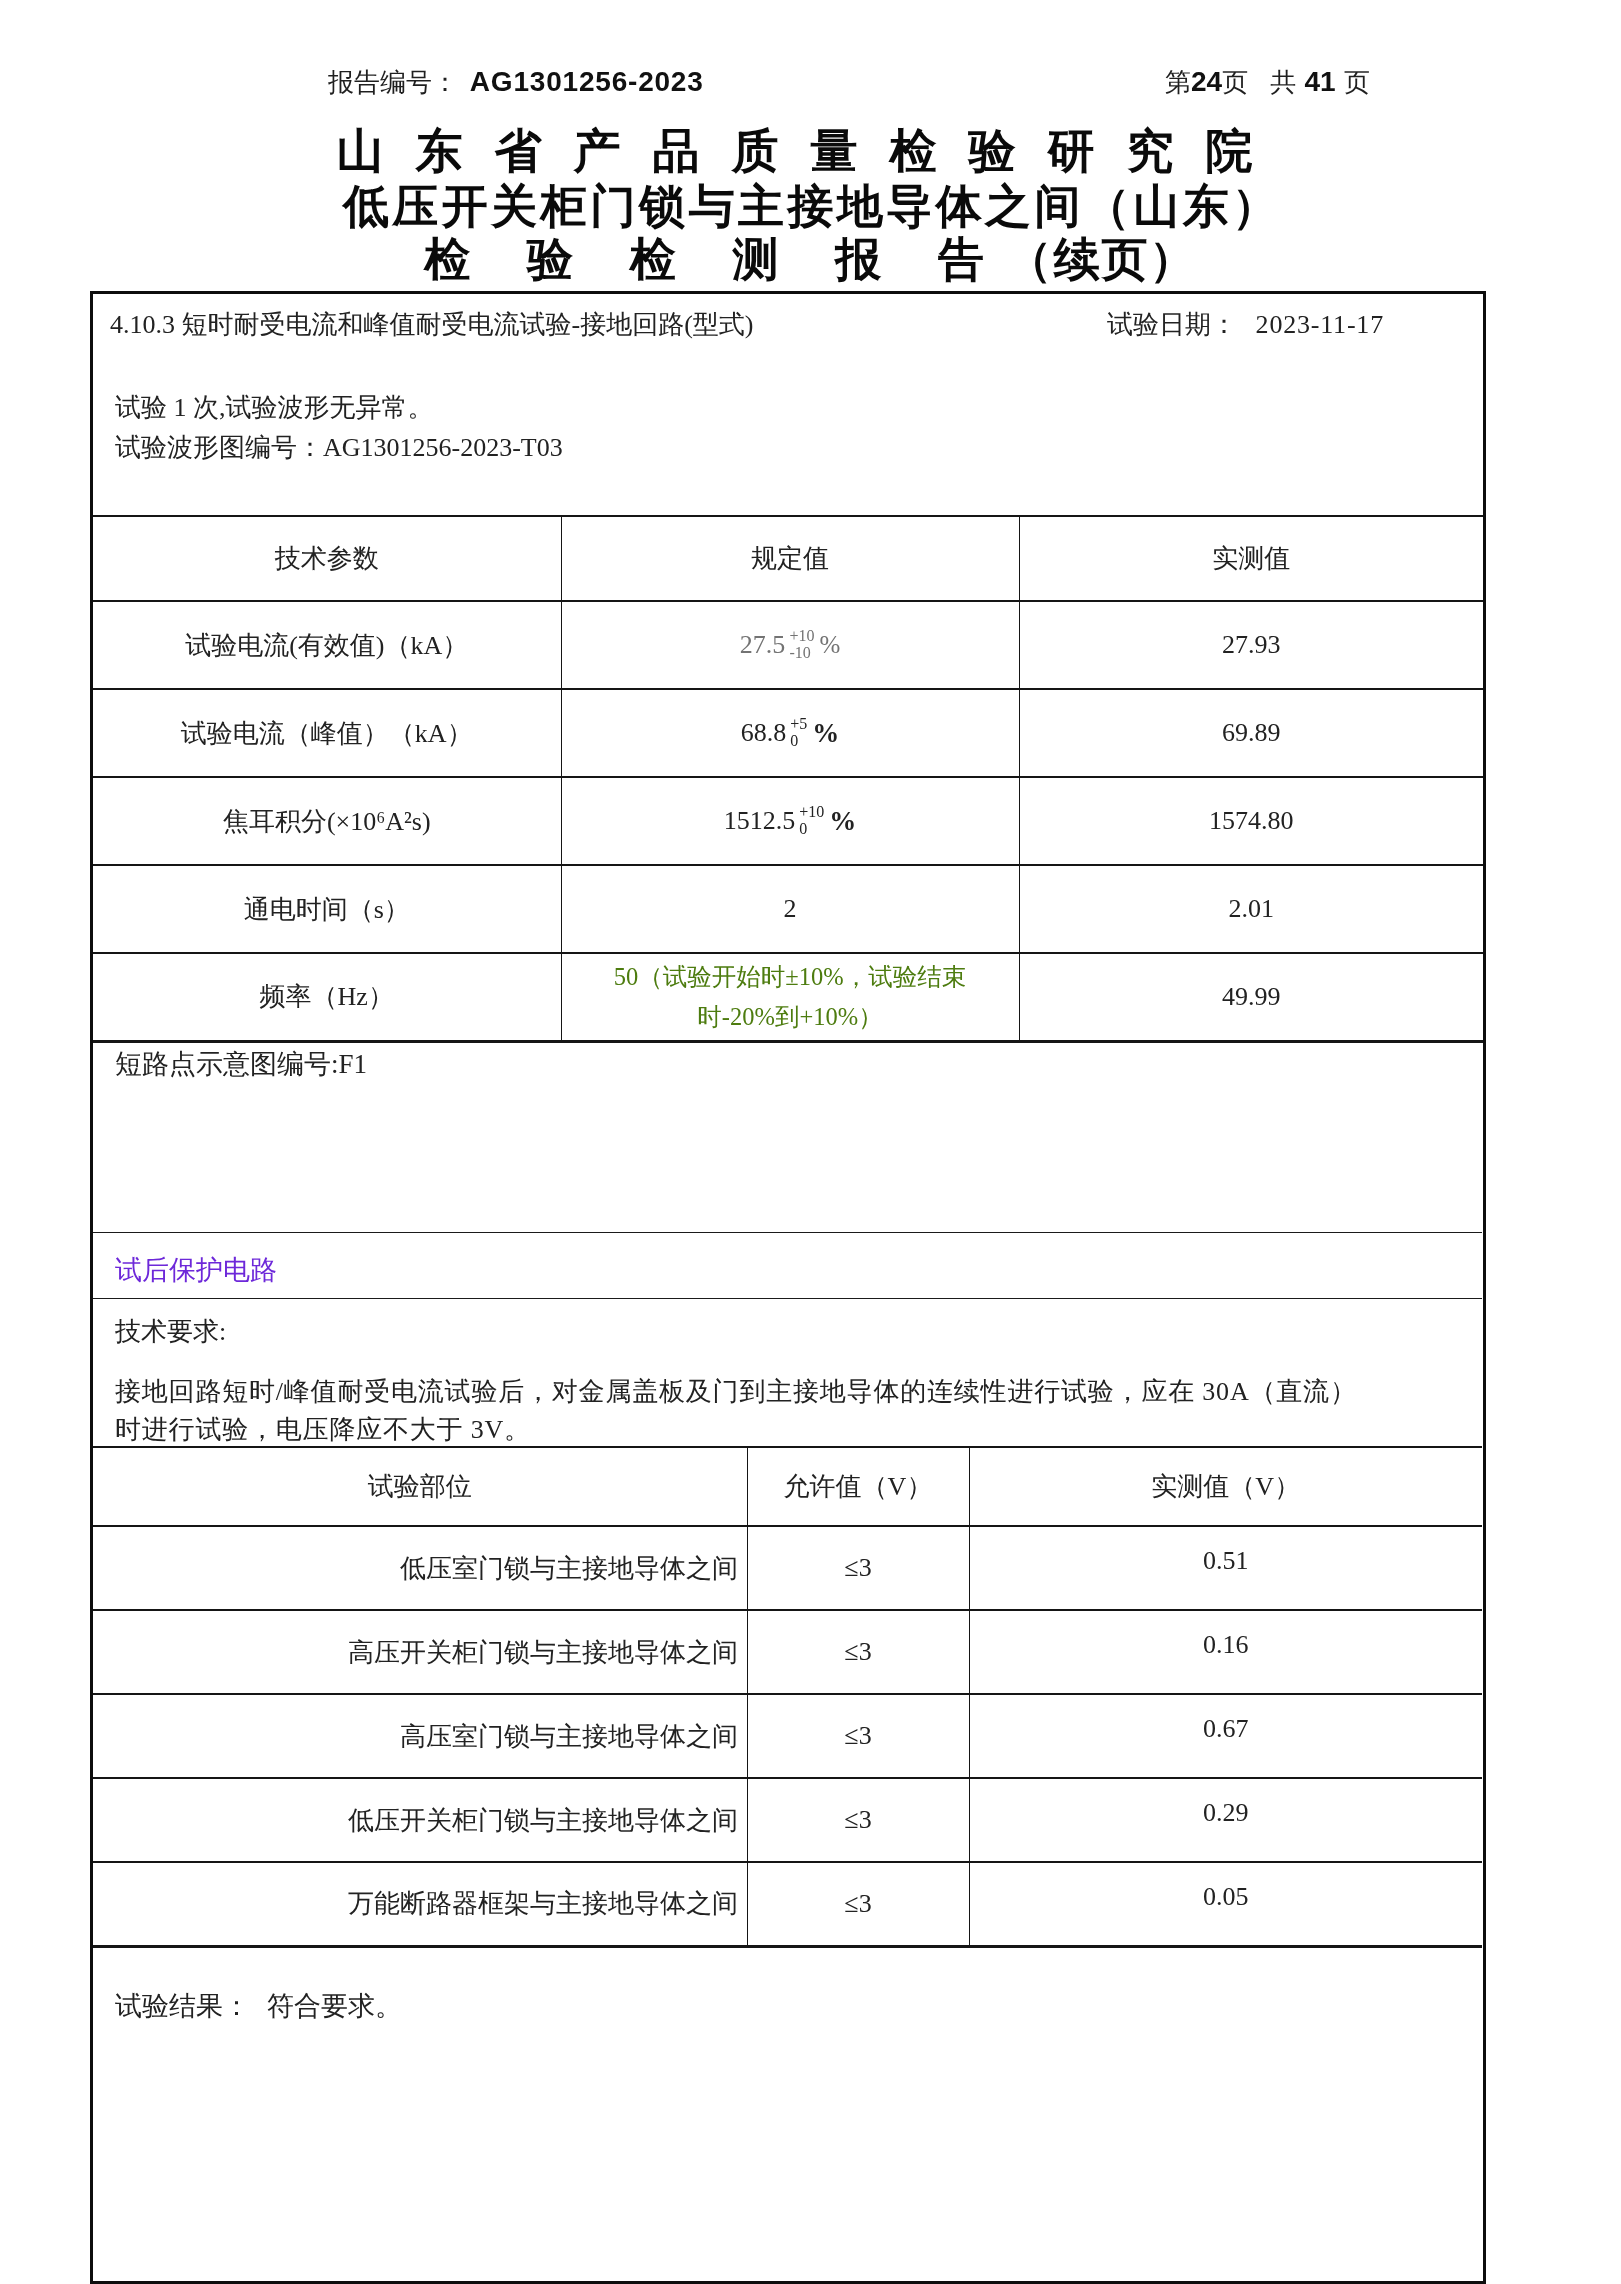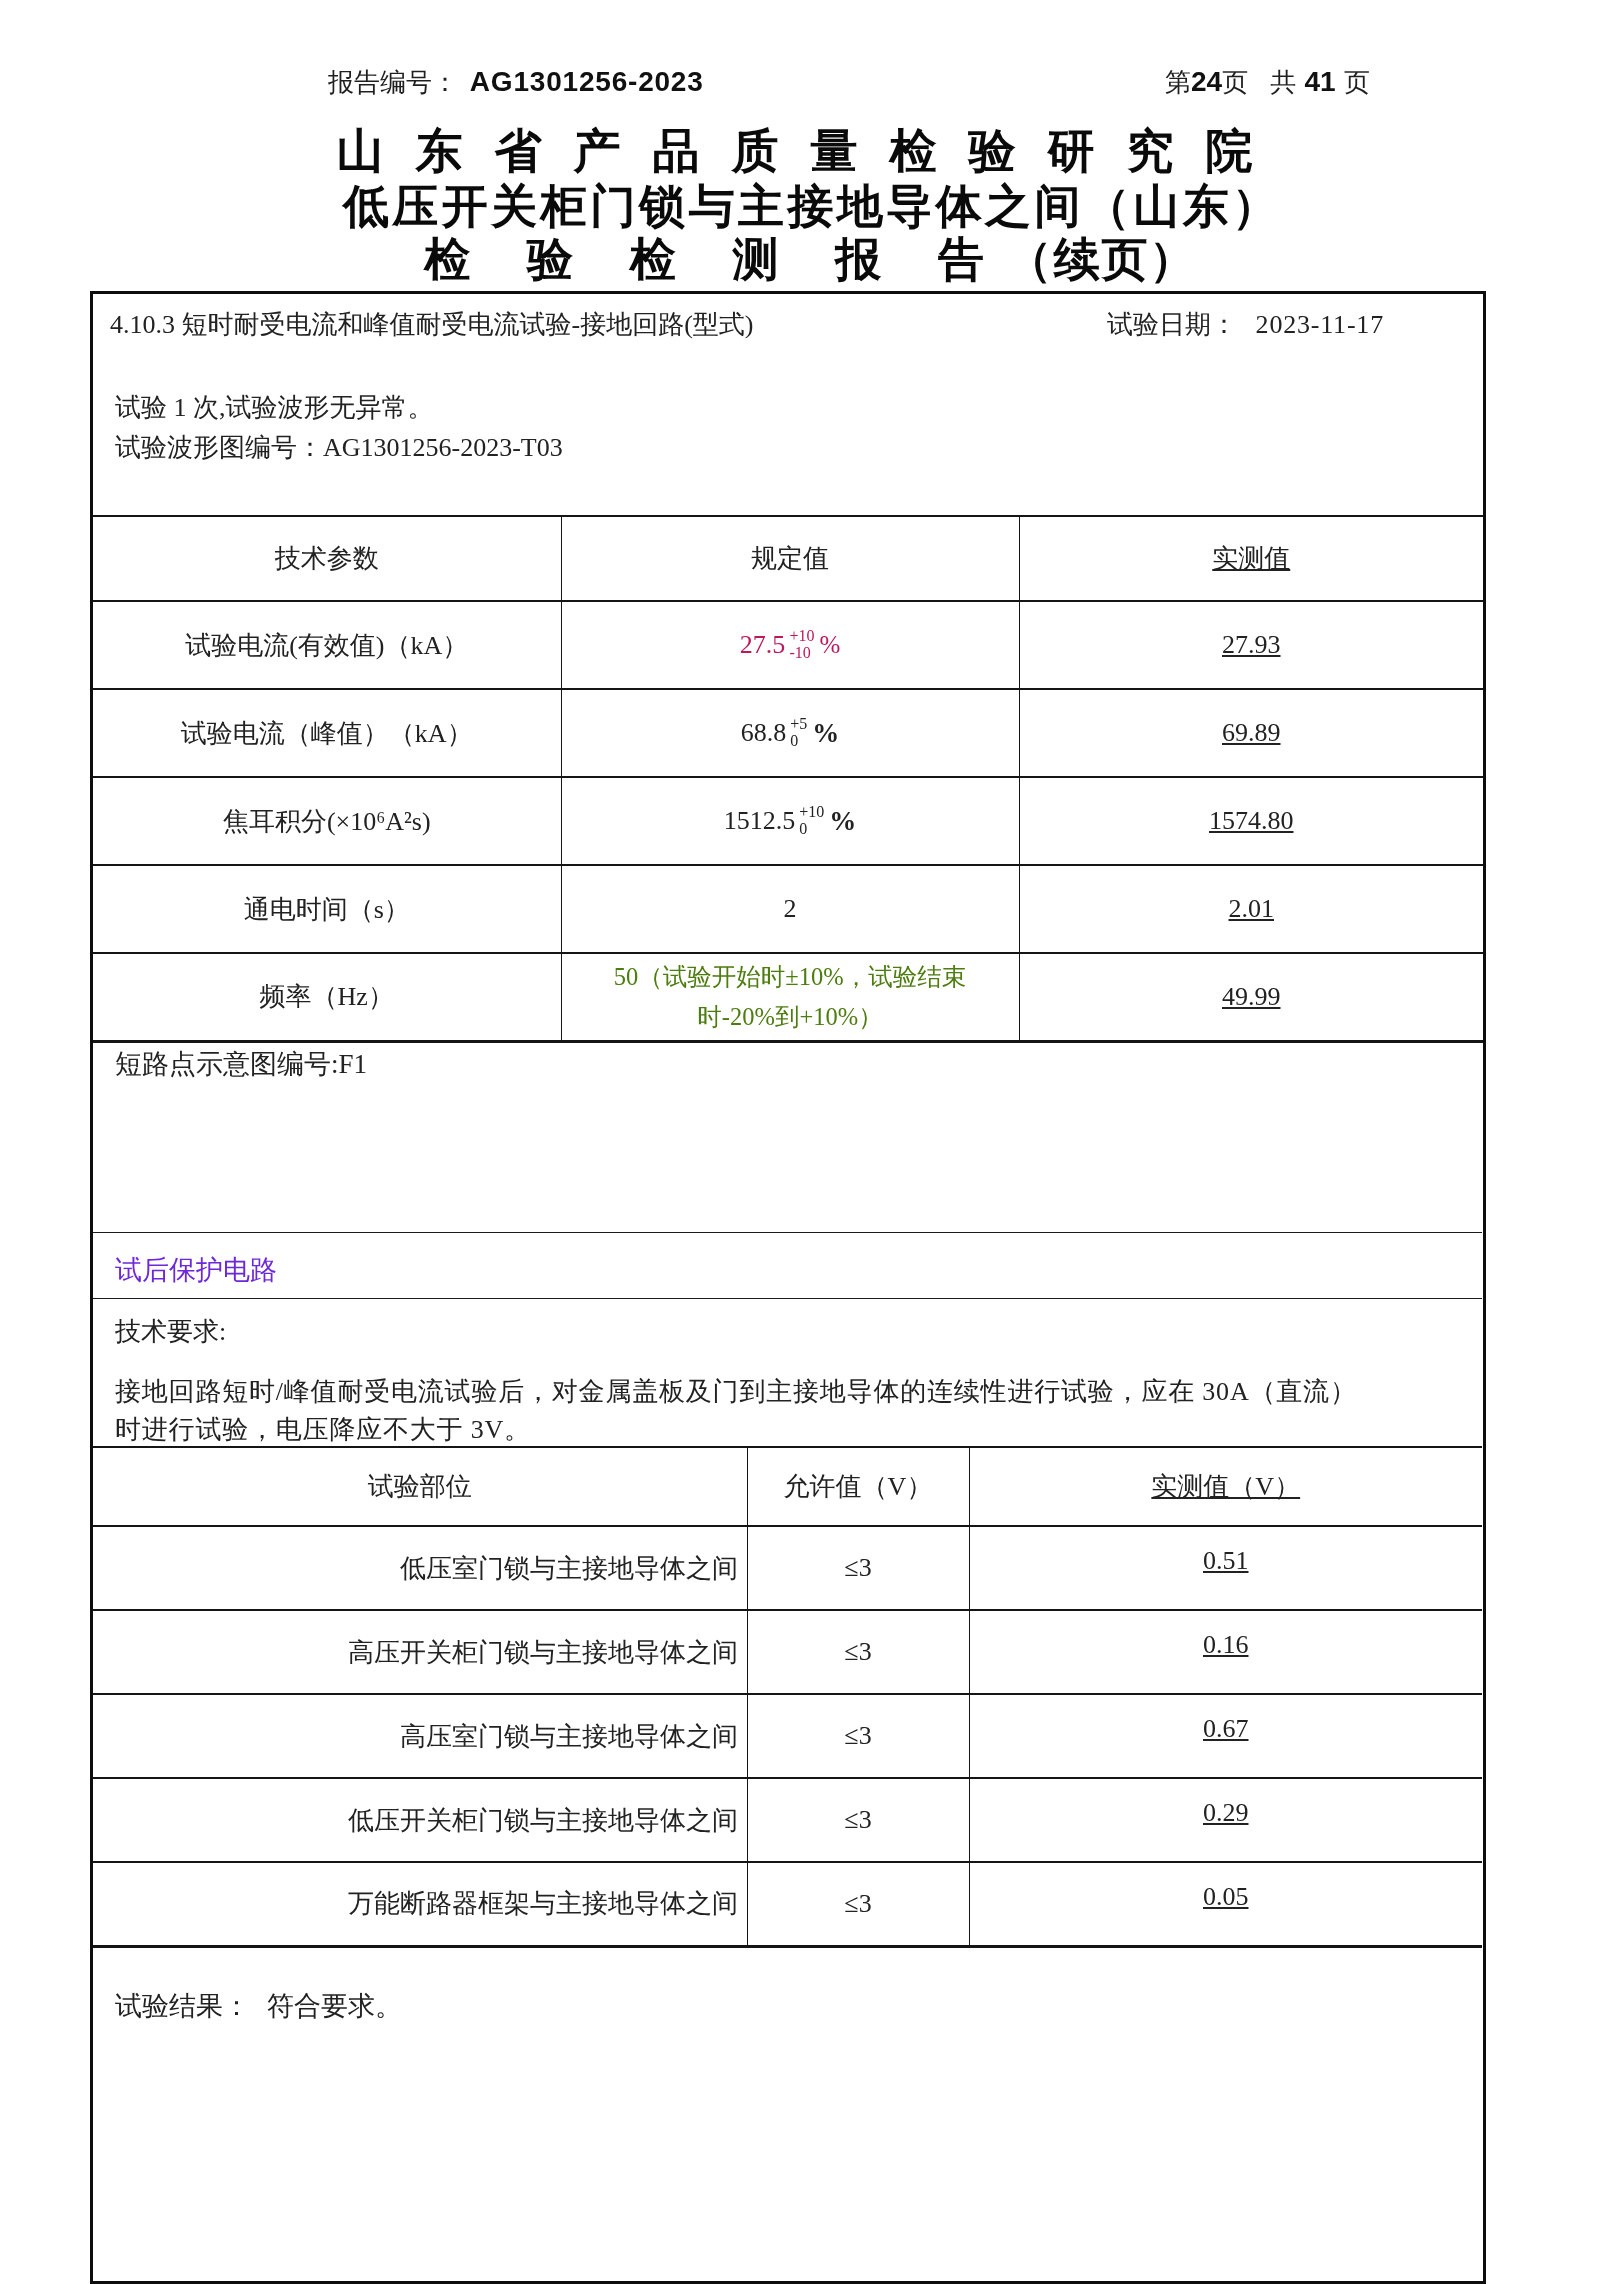--- a/index.html
+++ b/index.html
@@ -45,38 +45,38 @@
   .note-line2 { top:136px; left:22px; font-size:26px; line-height:35px; color:#222; }
   
   table { border-collapse:collapse; table-layout:fixed; }
   td {
     border-left:1.7px solid #151515; border-right:1.7px solid #151515;
     border-top:2.5px solid #151515; border-bottom:2.5px solid #151515;
     text-align:center; vertical-align:middle;
     font-size:26px; color:#222; padding:0 8.4px;
   }
   td:first-child { border-left:none; }
-  td:last-child  { border-right:none;text-decoration:underline; }
+  td:last-child  { border-right:none; }
   tr:first-child > td { border-top:2.5px solid #151515; }
   .t1 { top:221px; left:0; width:1389px; }
   .t1 tr.hdr td { height:85px; }
   .t1 tr.r   td { height:88px; }
   .t1 { border-bottom:3.4px solid #151515; }
   .t2 { top:1152px; left:0; width:1389px; border-bottom:3.4px solid #151515; }
   .t2 tr.hdr td { height:79px; }
   .t2 tr.r   td { height:84px; }
   .t2 td.part { text-align:right; padding-left:20px; }
   .t2 td.meas { vertical-align:top; padding-top:18.6px;border-radius:19px; }
   .spec-wrap { display:inline-flex; align-items:center; justify-content:center; }
   .spec-base { font-size:26px; }
   .tol { display:inline-flex; flex-direction:column; align-items:flex-start;
          font-size:16px; line-height:17px; margin:0 2.5px 0 4.2px; transform:translateY(-0.8px); }
   .pct { font-size:25px; margin-left:2.5px; }
   .pct.bold { font-weight:700; font-size:27px; }
-  .spec-gray { color:#be185d;text-align:center; }
+  .spec-gray { color:#737373;text-align:center; }
   .spec-two-line { font-size:24.5px; line-height:40px; color:#4d7c0f; }
   
   .sc-note     { top:752px;  left:22px; font-size:27px; line-height:37px; color:#222; }
   .divider-a   { top:938px; left:0; width:1389px; height:0; border-top:1.7px solid #1a1a1a; }
   .post-label  { top:958px; left:22px; font-size:27px; line-height:37px; color:#6d28d9; }
   .divider-b   { top:1004px; left:0; width:1389px; height:0; border-top:1.7px solid #1a1a1a; }
   .tech-title  { top:1019px; left:22px; font-size:26px; line-height:37px; color:#222; }
   .tech-line1  { top:1079px; left:22px; font-size:26px; line-height:37px; letter-spacing:0.8px; color:#222; white-space:nowrap; }
   .tech-line2  { top:1117px; left:22px; font-size:26px; line-height:37px; letter-spacing:0.8px; color:#222; }
   .result-line { top:1694px; left:22px; font-size:27px; line-height:37px; color:#222; }

